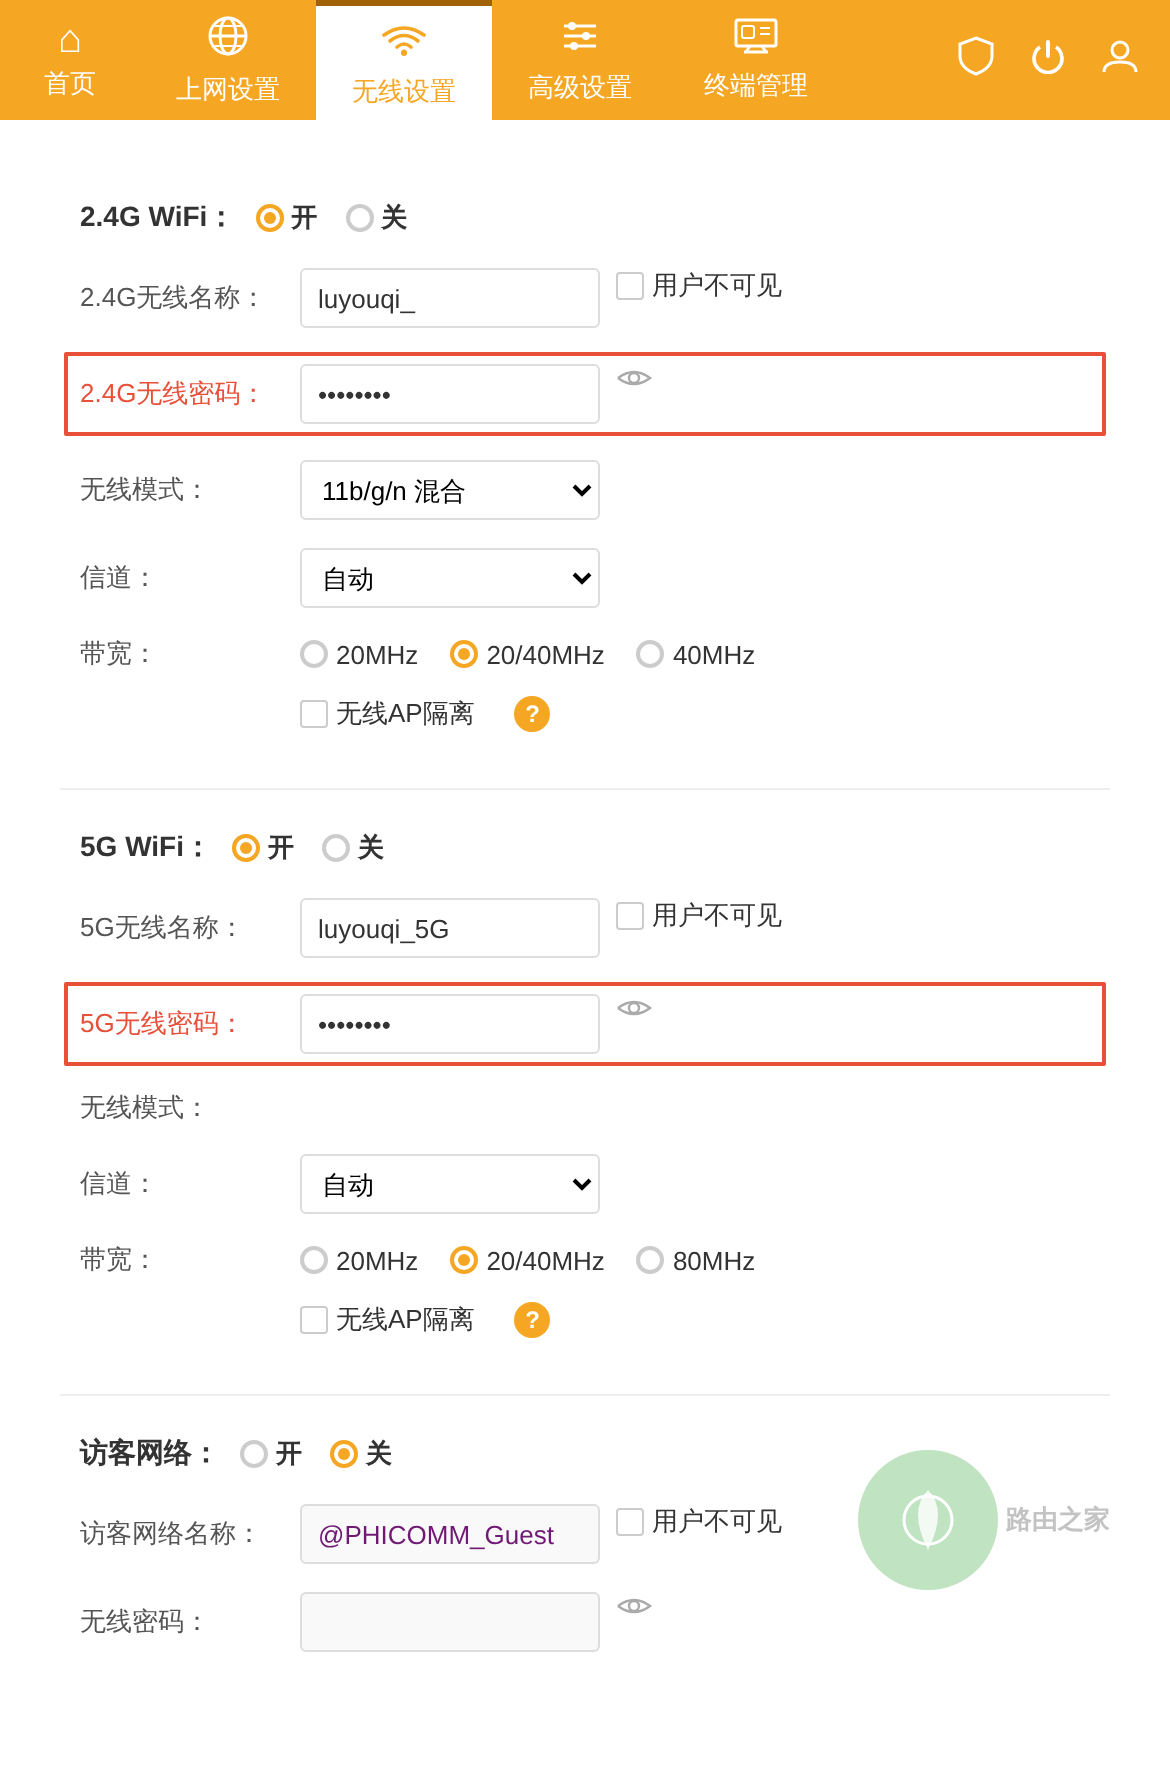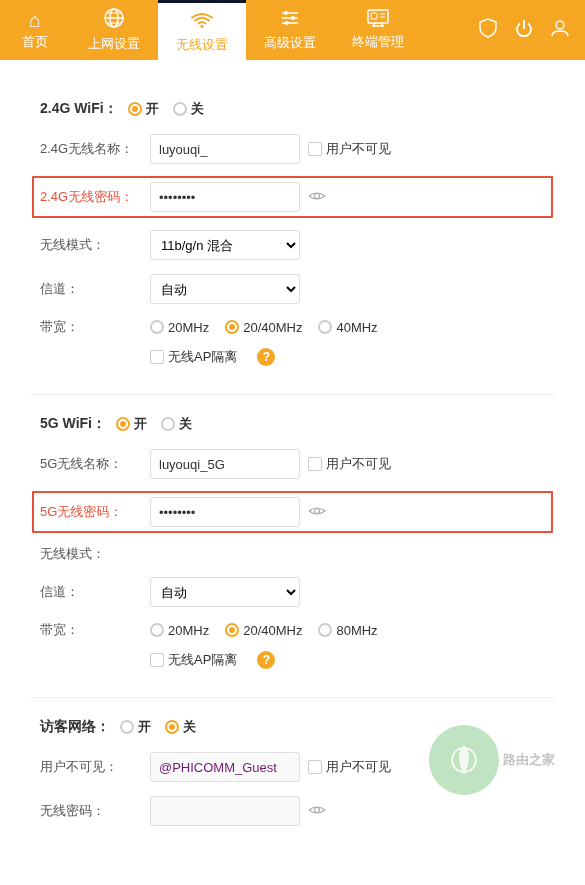--- a/index.html
+++ b/index.html
@@ -125,21 +125,21 @@
       text-align: left;
       width: 110px;
       padding-right: 10px;
       color: #555;
       font-size: 13px;
       flex-shrink: 0;
     }
     .form-field {
       flex: 1;
       display: flex;
-      align-items: center;
+      align-items: flex-start;
       gap: 8px;
     }
 
     
     .form-row.highlight {
       background: #fff;
       border: 2px solid #e8503a;
       border-radius: 1px;
       padding: 4px 6px;
       margin-left: -8px;
@@ -265,21 +265,21 @@
       <svg width="22" height="22" viewBox="0 0 22 22" fill="none">
         <circle cx="11" cy="11" r="9" stroke="white" stroke-width="1.5"></circle>
         <ellipse cx="11" cy="11" rx="4" ry="9" stroke="white" stroke-width="1.5"></ellipse>
         <line x1="2" y1="11" x2="20" y2="11" stroke="white" stroke-width="1.5"></line>
         <line x1="4" y1="6" x2="18" y2="6" stroke="white" stroke-width="1"></line>
         <line x1="4" y1="16" x2="18" y2="16" stroke="white" stroke-width="1"></line>
       </svg>
     </span>
     <span>上网设置</span>
   </div>
-  <div class="nav-item active" style="border-top: 3px solid #0f172a; padding-top:3px;">
+  <div class="nav-item active" style="border-top: 3px solid #a16207; padding-top:3px;">
     <span class="nav-icon">
       <svg width="22" height="18" viewBox="0 0 22 18" fill="none">
         <path d="M11 14 L11 14" stroke="#f5a623" stroke-width="2.5" stroke-linecap="round"></path>
         <path d="M7.5 11.5 Q11 8.5 14.5 11.5" stroke="#f5a623" stroke-width="1.8" fill="none" stroke-linecap="round"></path>
         <path d="M4 8.5 Q11 3 18 8.5" stroke="#f5a623" stroke-width="1.8" fill="none" stroke-linecap="round"></path>
         <path d="M1 5.5 Q11 -1.5 21 5.5" stroke="#f5a623" stroke-width="1.8" fill="none" stroke-linecap="round"></path>
         <circle cx="11" cy="14.5" r="1.5" fill="#f5a623"></circle>
       </svg>
     </span>
     <span style="color:#f5a623;">无线设置</span>
@@ -515,21 +515,21 @@
           <span>开</span>
         </label>
         <label class="radio-item">
           <div class="radio-circle checked"></div>
           <span>关</span>
         </label>
       </div>
     </div>
 
     <div class="form-row">
-      <div class="form-label">用户不可见：</div>
+      <div class="form-label">访客网络名称：</div>
       <div class="form-field">
         <input type="text" value="@PHICOMM_Guest" class="disabled-input" style="color: #701a75; background: rgb(249, 249, 249);">
         <div class="checkbox-item">
           <div class="checkbox-box"></div>
           <span>用户不可见</span>
         </div>
       </div>
     </div>
 
     <div class="form-row">

